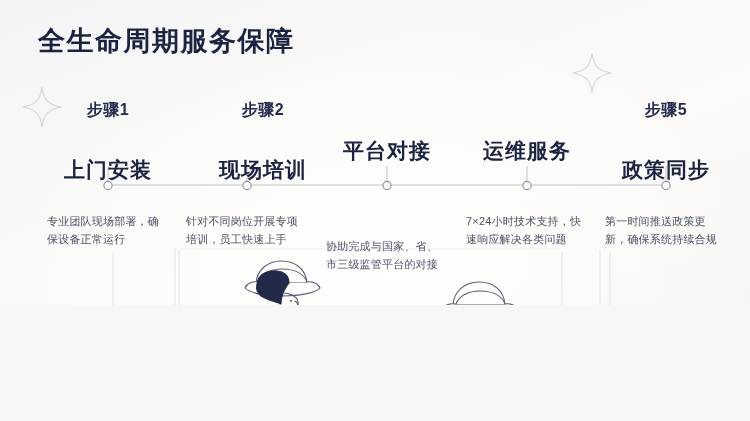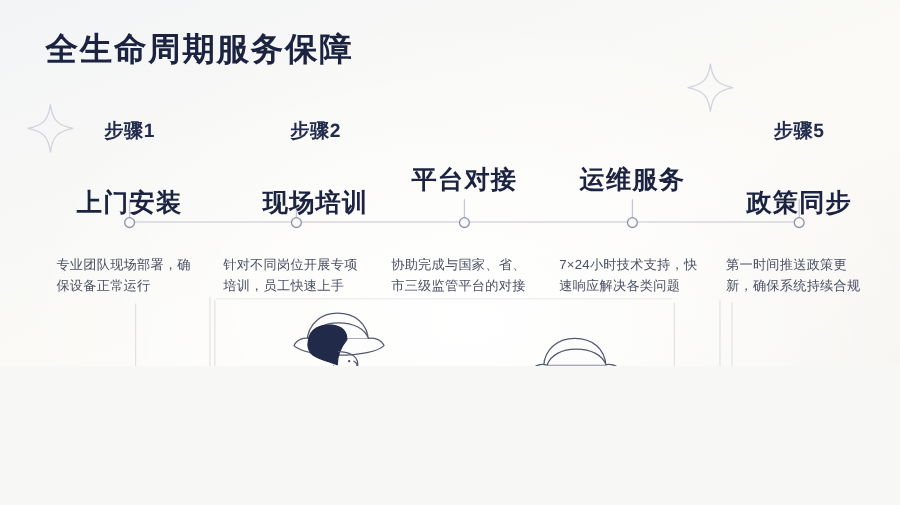--- a/index.html
+++ b/index.html
@@ -260,21 +260,21 @@
 
   <div class="step" style="left:188px;">
     <div class="step-num">步骤2</div>
     <div class="step-title">现场培训</div>
   </div>
   <div class="step-desc" style="left:186px;">针对不同岗位开展专项培训，员工快速上手</div>
 
   <div class="step" style="left:312px;">
     <div class="step-title">平台对接</div>
   </div>
-  <div class="step-desc" style="left:326px;">协助完成与国家、省、市三级监管平台的对接</div>
+  <div class="step-desc" style="left:326px;margin-top:25px;">协助完成与国家、省、市三级监管平台的对接</div>
 
   <div class="step" style="left:452px;">
     <div class="step-title">运维服务</div>
   </div>
   <div class="step-desc" style="left:466px;">7×24小时技术支持，快速响应解决各类问题</div>
 
   <div class="step" style="left:591px;">
     <div class="step-num">步骤5</div>
     <div class="step-title">政策同步</div>
   </div>

